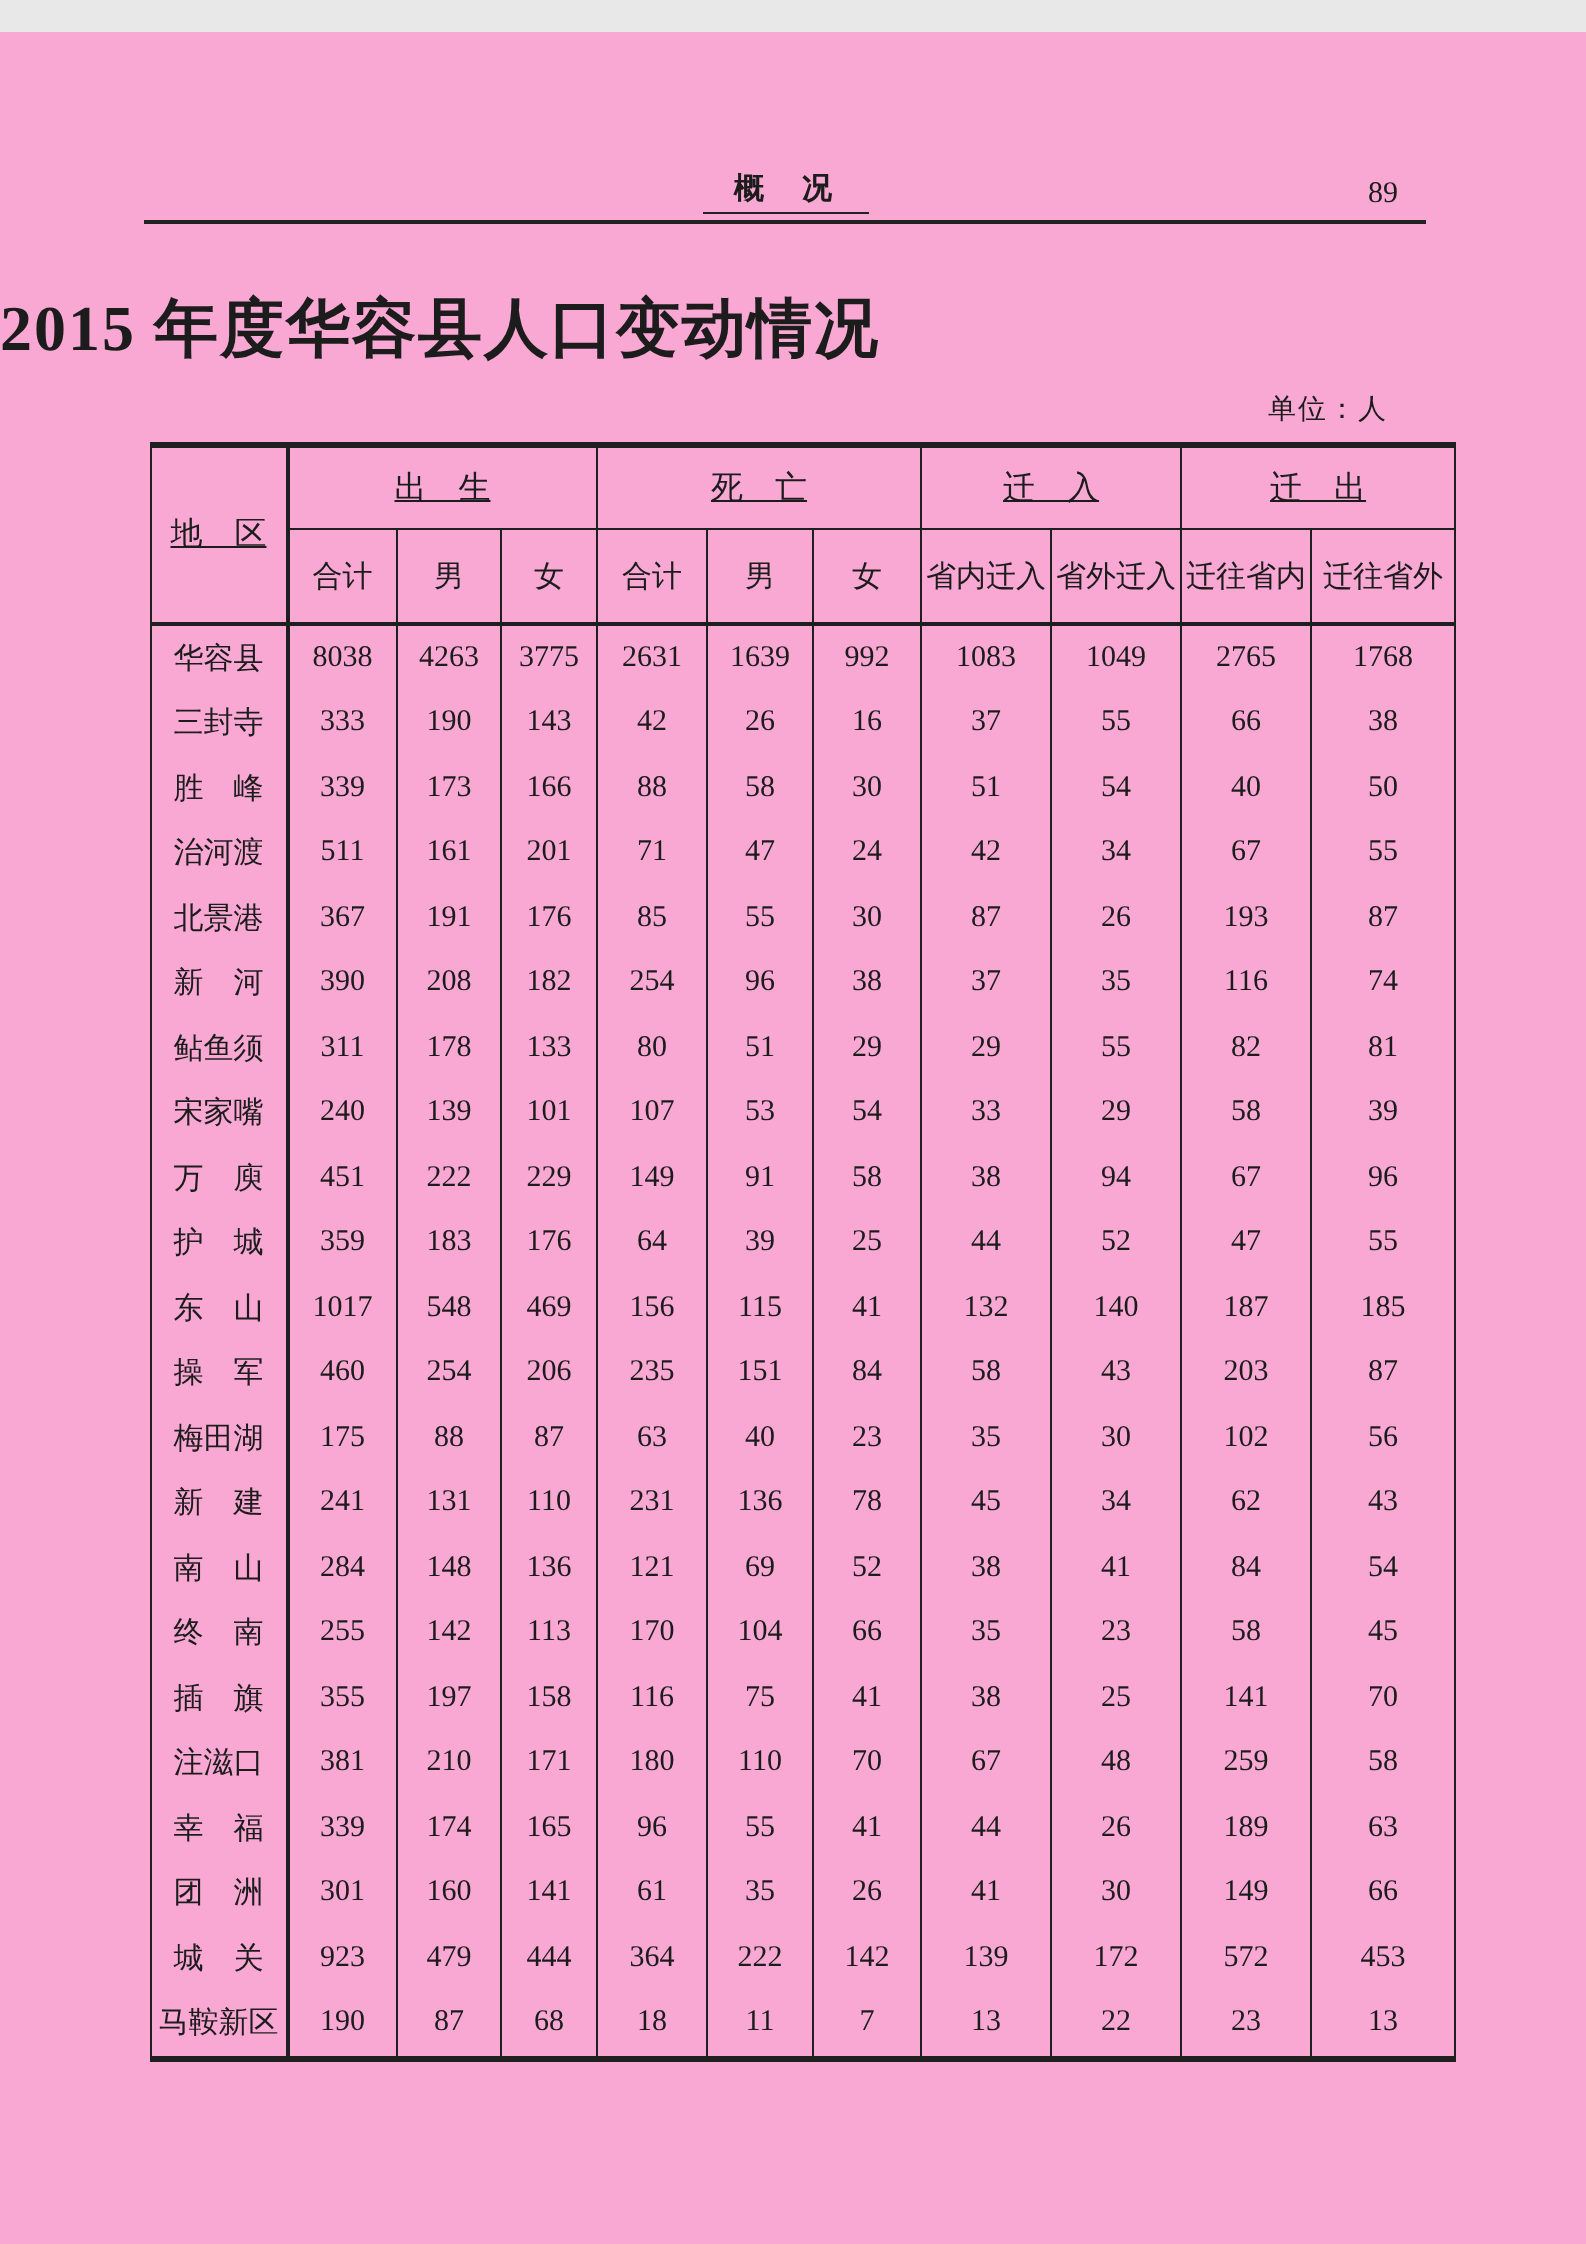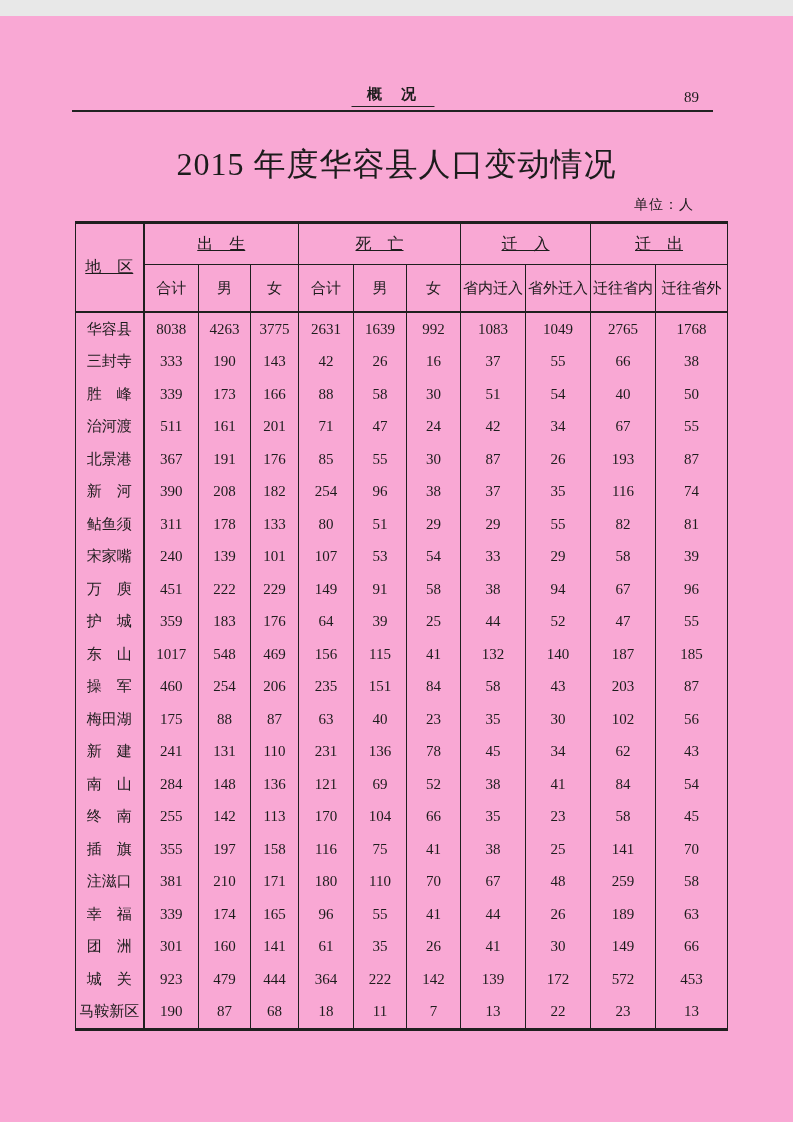--- a/index.html
+++ b/index.html
@@ -15,21 +15,21 @@
   .running-title{
     position:absolute;left:50%;transform:translateX(-50%);bottom:5px;
     font-family:"Liberation Sans","DejaVu Sans",sans-serif;
     font-weight:bold;font-size:15px;letter-spacing:2px;
     border-bottom:1.5px solid #222;padding:0 16px 2px;white-space:nowrap;
   }
   .page-number{position:absolute;right:14px;bottom:6px;font-size:15px;text-align:center;}
   
   .doc-title{
     position:absolute;top:127px;left:0;width:100%;margin:0;
-    text-align:center;font-size:32px;font-weight:normal;letter-spacing:1px;
+    font-size:32px;font-weight:bold;letter-spacing:1px;
   }
   .unit-note{
     position:absolute;top:180px;left:72px;width:622px;
     text-align:right;font-size:14px;letter-spacing:1px;
   }
   
   .pop-table{
     position:absolute;left:75px;top:205px;width:652px;
     border-collapse:collapse;table-layout:fixed;
     border-left:1px solid #1f1f1f;border-right:1px solid #1f1f1f;

